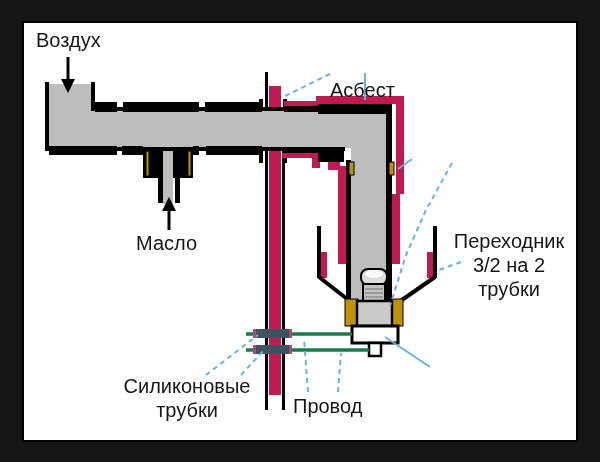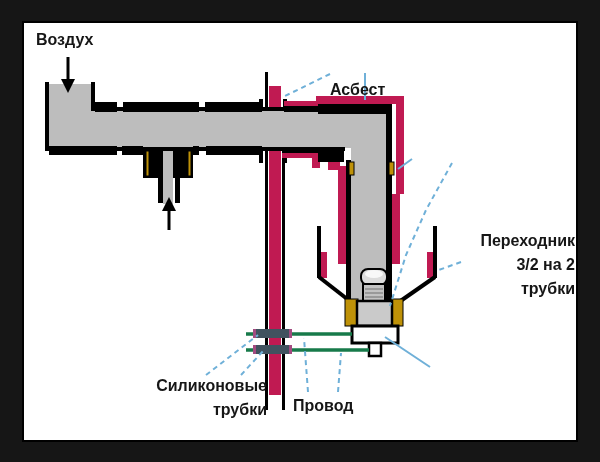--- a/index.html
+++ b/index.html
@@ -20,23 +20,23 @@
     background:var(--frame_dark);
     font-family:"Liberation Sans","DejaVu Sans",sans-serif;
   }
   #panel{
     position:absolute;left:22px;top:21px;width:556px;height:421px;
     background:#ffffff;border:2px solid #000;box-sizing:border-box;
   }
   #diagram-svg{position:absolute;left:0;top:0;}
   .lbl{
     position:absolute;color:var(--text_color);
-    font-size:16px;font-weight:700;line-height:24px;white-space:nowrap;
+    font-size:20px;font-weight:400;line-height:24px;white-space:nowrap;
   }
-  .lbl.center{text-align:right;}
+  .lbl.center{text-align:center;}
   
   .blk{fill:var(--outline_black);}
   .crim{fill:var(--asbestos_crimson);}
   .gray{fill:var(--pipe_gray);}
   .yel{fill:var(--sealant_yellow);stroke:#000;stroke-width:1;}
   .grn{stroke:var(--wire_green);stroke-width:3.5;}
   .blu{stroke:var(--pointer_blue);stroke-width:2;fill:none;}
   .blu.dash{stroke-dasharray:5 4;}
   .blkline{stroke:#000;fill:none;}
 </style>
@@ -159,20 +159,21 @@
       <line x1="169" y1="230" x2="169" y2="210" stroke="#000" stroke-width="3"></line>
       <polygon points="162,211 176,211 169,197" fill="#000"></polygon>
     </g>
   </svg>
 
   <div class="lbl" style="left:36px;top:28px;">Воздух</div>
 
   <div class="lbl" style="left:330px;top:51px;margin-top:27px;">Асбест</div>
 
 
+  <div class="lbl" style="left:136px;top:231px;">Масло</div>
 
   <div class="lbl center" style="left:443px;top:229px;width:132px;">
     <div>Переходник</div>
     <div>3/2 на 2</div>
     <div>трубки</div>
   </div>
 
   <div class="lbl center" style="left:107px;top:374px;width:160px;">
     <div>Силиконовые</div>
     <div>трубки</div>

